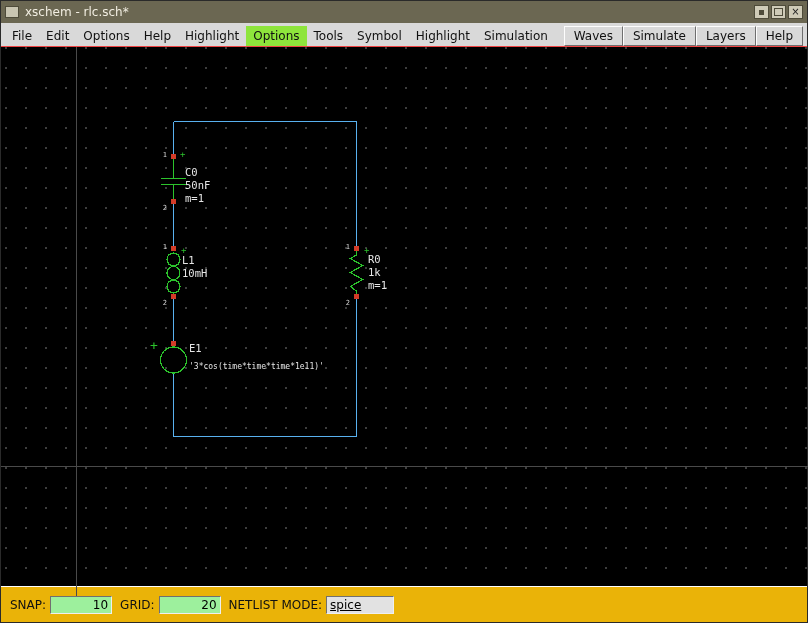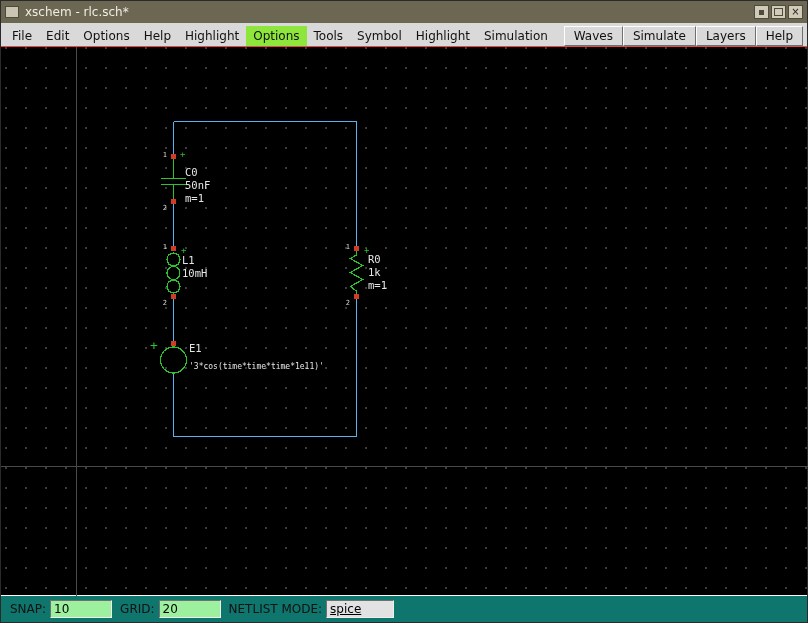--- a/index.html
+++ b/index.html
@@ -29,24 +29,24 @@
             background-size: 20px 20px; background-position: 15px 11px; }
   .canvas svg { position: absolute; left: 0; top: 0; }
   .canvas text { font-family: "DejaVu Sans Mono", monospace; }
   .lbl { font-size: 10.5px; fill: #e6e6e6; }
   .lbl-sm { font-size: 8px; fill: #e6e6e6; }
   .pin-num { font-size: 7px; fill: #d8d8d8; }
   .pin-plus { font-size: 9px; fill: #2cc32c; }
   .src-plus { font-size: 13px; fill: #2cc32c; }
 
   
-  .statusbar { height: 27px; background: #0f766e; border-top: 1px solid #ffffff; display: flex; align-items: center; padding: 0 5px; font-size: 12px; color: #111; gap: 4px; flex: 0 0 auto; }
+  .statusbar { height: 36px; background: #eab308; border-top: 1px solid #ffffff; display: flex; align-items: center; padding: 0 5px; font-size: 12px; color: #111; gap: 4px; flex: 0 0 auto; }
   .sb-label { margin-left: 4px; white-space: nowrap; }
   .sb-input { height: 18px; border: 1px solid; border-color: #707070 #efefef #efefef #707070; font: 12px "DejaVu Sans", sans-serif; padding: 0 3px; }
-  .sb-input.green { background: #9df09d; width: 62px; }
+  .sb-input.green { background: #9df09d; width: 62px; text-align: right; }
   .sb-input.plain { background: #e2e2e2; width: 68px; text-decoration: underline; }
   .sb-info { margin-left: 14px; white-space: pre; }
 </style>
 </head>
 <body>
 
 <div class="window">
 
   <div class="titlebar">
     <span class="win-menu-icon"></span>

